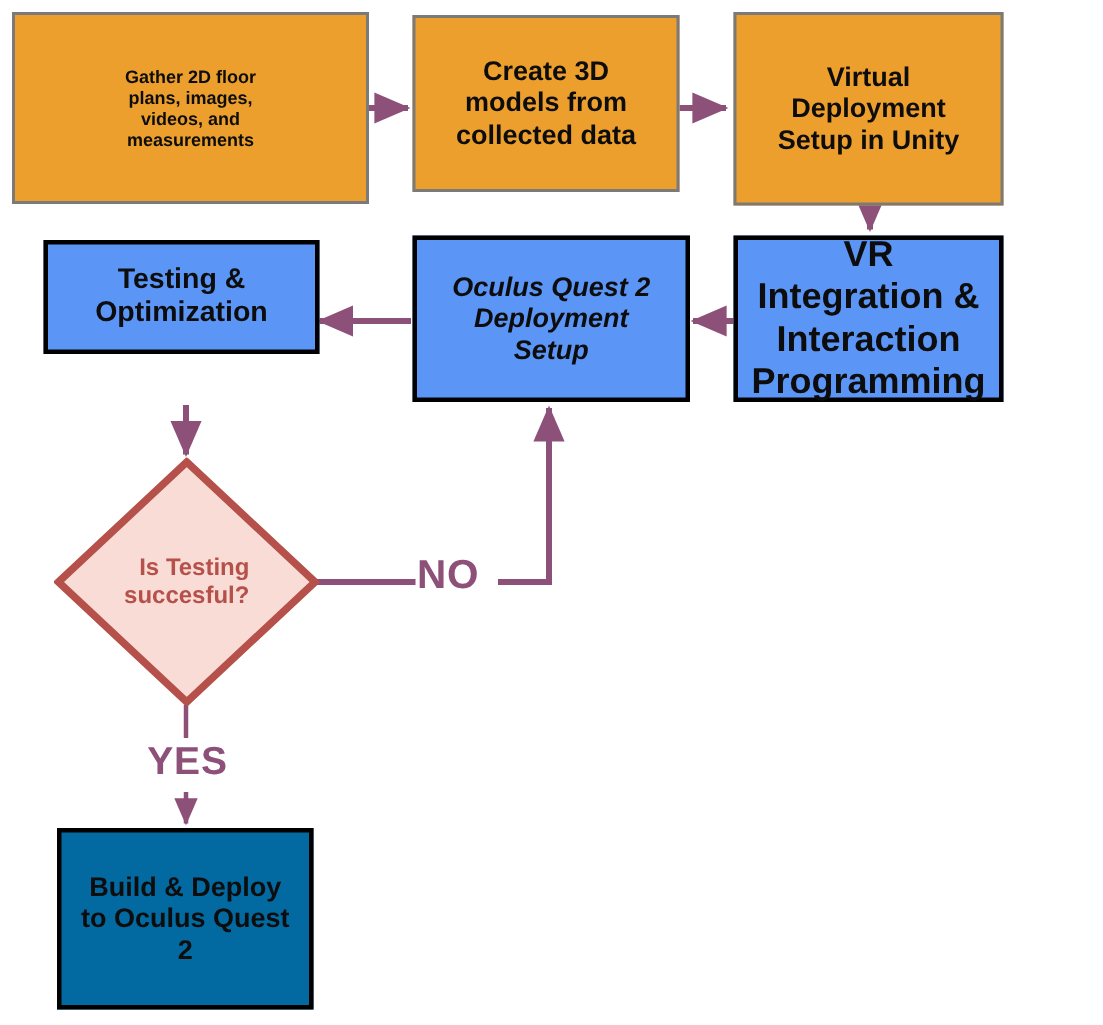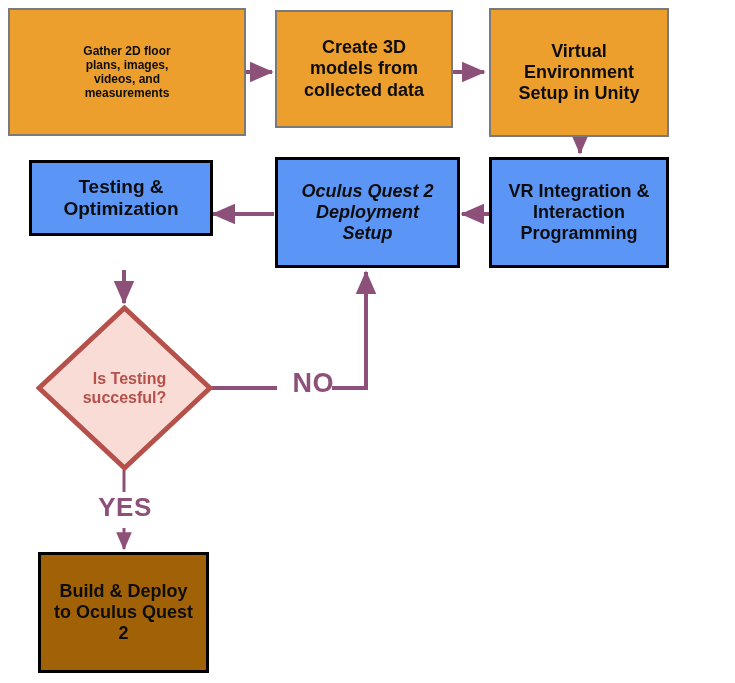--- a/index.html
+++ b/index.html
@@ -33,21 +33,21 @@
     background: #ed9f2d;
     border: 2px solid #7a7a7a;
     color: #0d0d0d;
   }
   .node-blue {
     background: #5b96f7;
     border: 3px solid #000000;
     color: #0d0d0d;
   }
   .node-green {
-    background: #a16207;
+    background: #0369a1;
     border: 3px solid #000000;
     color: #0d0d0d;
   }
   .node-label {
     display: block;
     width: 100%;
     padding: 0 6px;
     box-sizing: border-box;
   }
   
@@ -144,25 +144,25 @@
   </div>
 
   <div class="node node-orange" style="left:275px; top:10px; width:178px; height:118px; font-size:18px;">
     <span class="node-label">Create 3D
 models from
 collected data</span>
   </div>
 
   <div class="node node-orange" style="left:489px; top:8px; width:180px; height:129px; font-size:18px;">
     <span class="node-label">Virtual
-Environment
+Deployment
 Setup in Unity</span>
   </div>
 
-  <div class="node node-blue" style="left:489px; top:157px; width:180px; height:111px; font-size:18px;">
+  <div class="node node-blue" style="left:489px; top:157px; width:180px; height:111px; font-size:24px;">
     <span class="node-label">VR Integration &amp;
 Interaction
 Programming</span>
   </div>
 
   <div class="node node-blue" style="left:275px; top:157px; width:185px; height:111px; font-size:18px;font-style:italic;">
     <span class="node-label">Oculus Quest 2
 Deployment
 Setup</span>
   </div>
@@ -179,21 +179,21 @@
     <span class="decision-text">Is Testing
 succesful?</span>
   </div>
 
   <div class="node node-green" style="left:38px; top:552px; width:171px; height:121px; font-size:18px;">
     <span class="node-label">Build &amp; Deploy
 to Oculus Quest
 2</span>
   </div>
 
-  <div class="edge-label" style="left:278px; top:368px; width:56px; text-align:right; font-size:27px;">
+  <div class="edge-label" style="left:278px; top:368px; width:56px; text-align:left; font-size:27px;">
     <span>NO</span>
   </div>
 
   <div class="edge-label" style="left:90px; top:492px; width:70px; text-align:center; font-size:26px;">
     <span>YES</span>
   </div>
 
 </div>
 
 </body></html>

